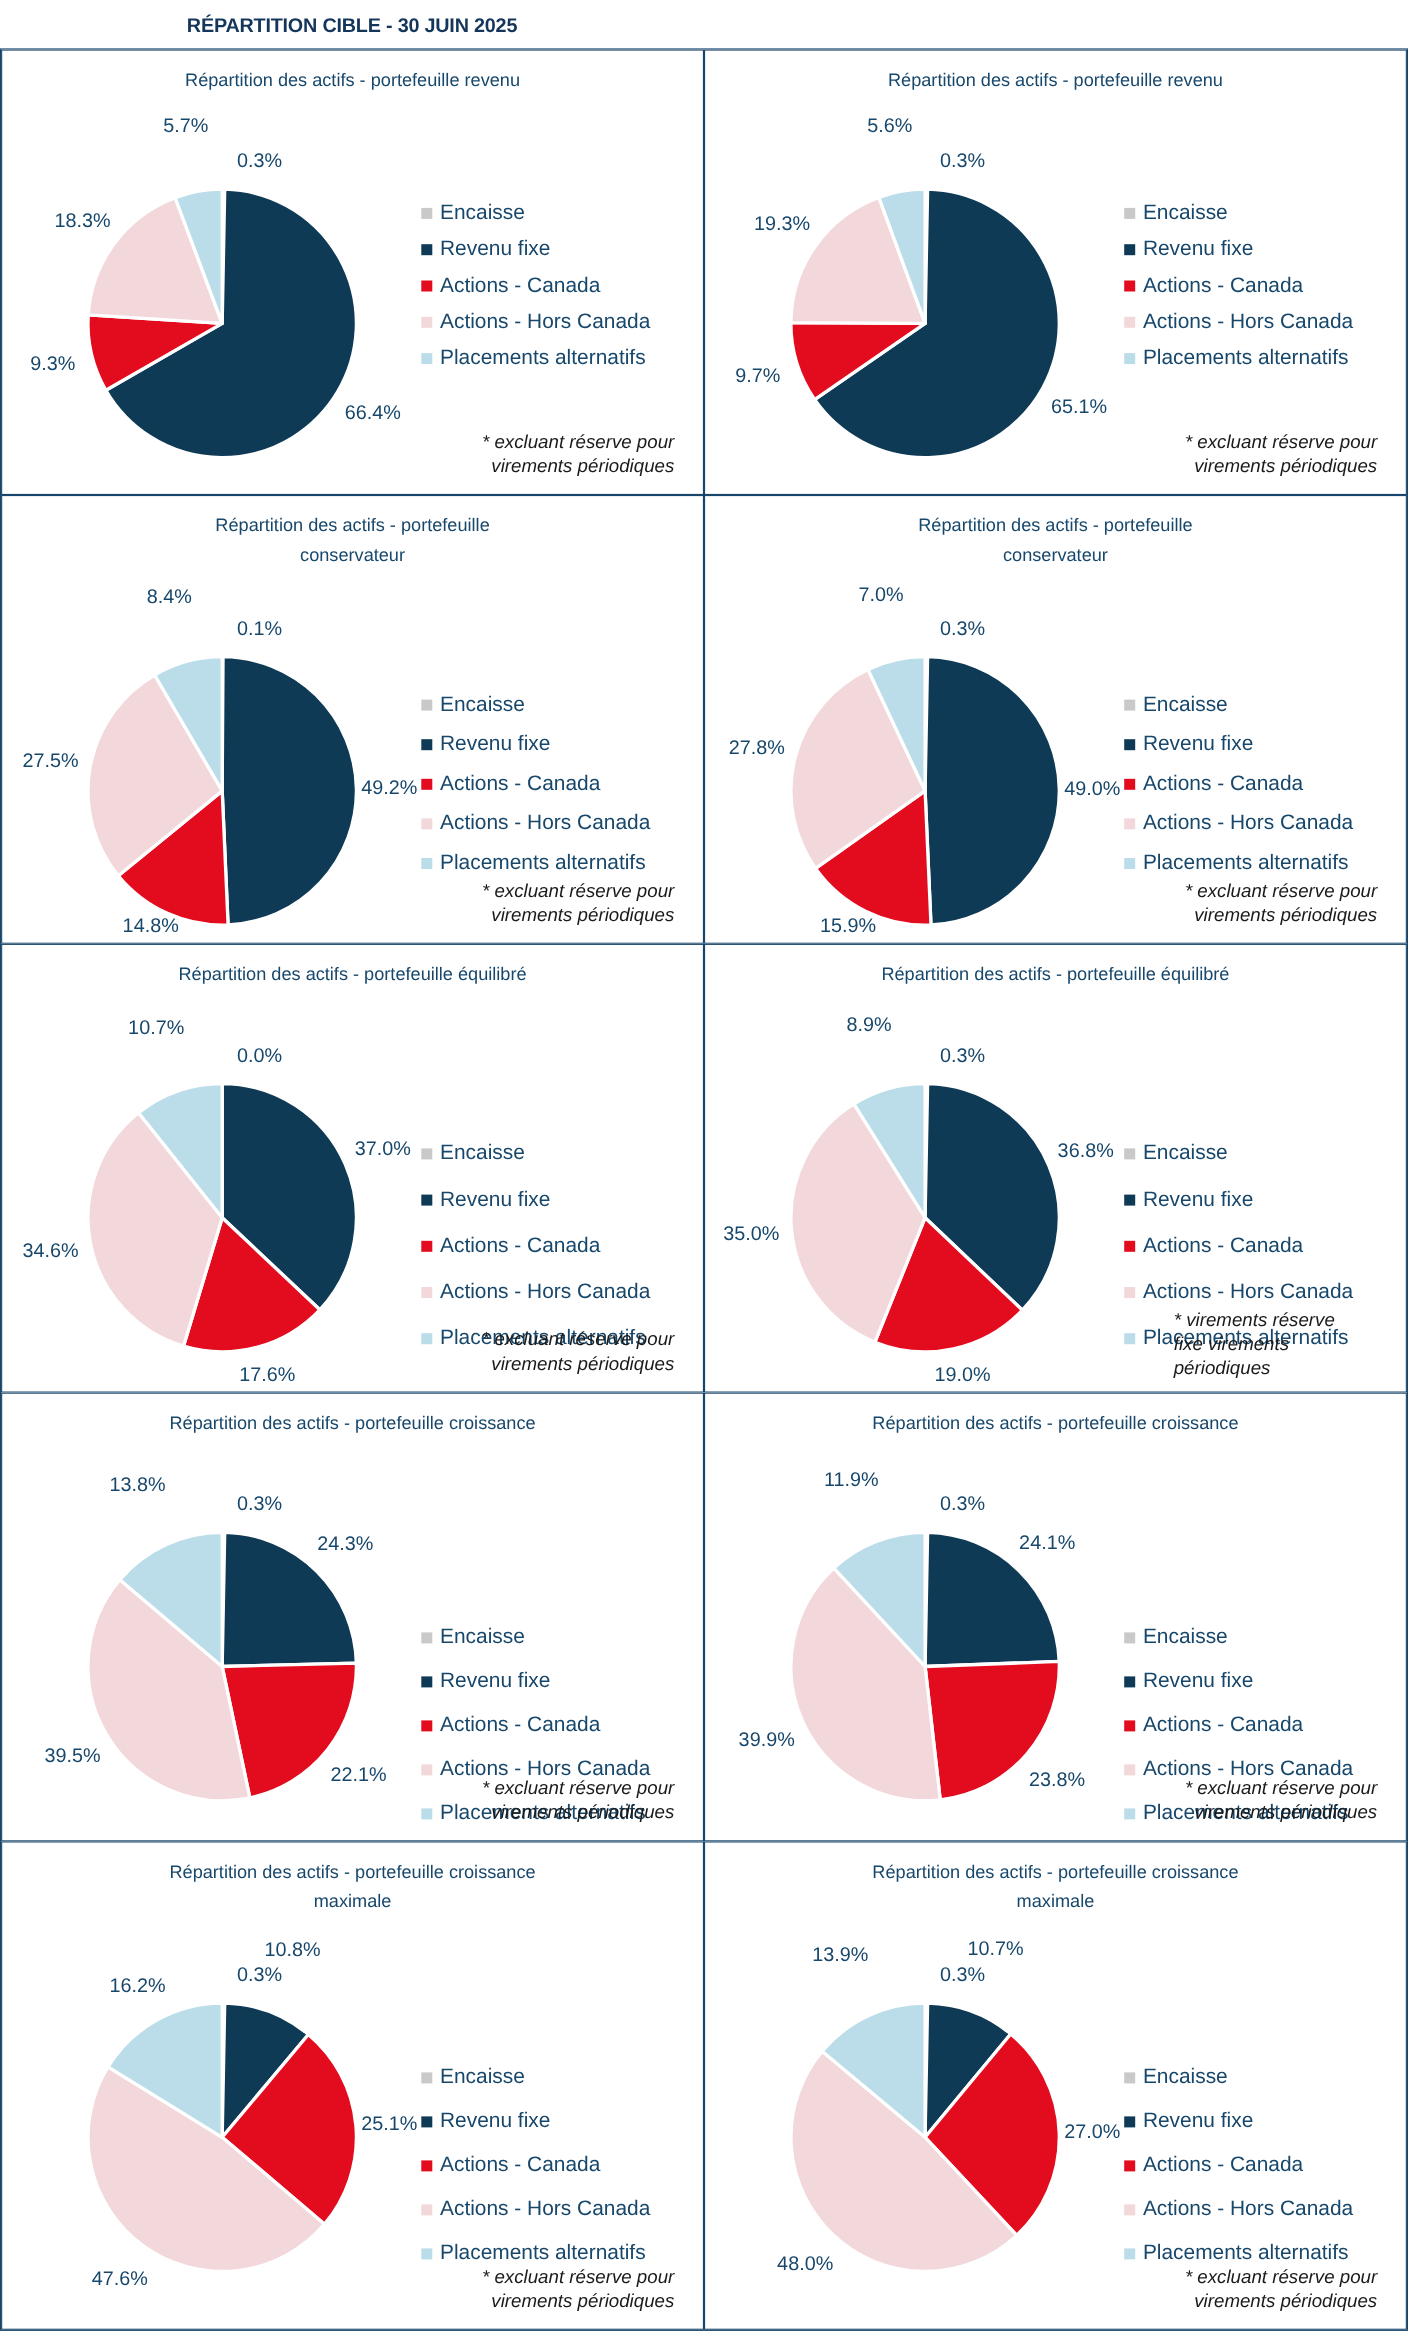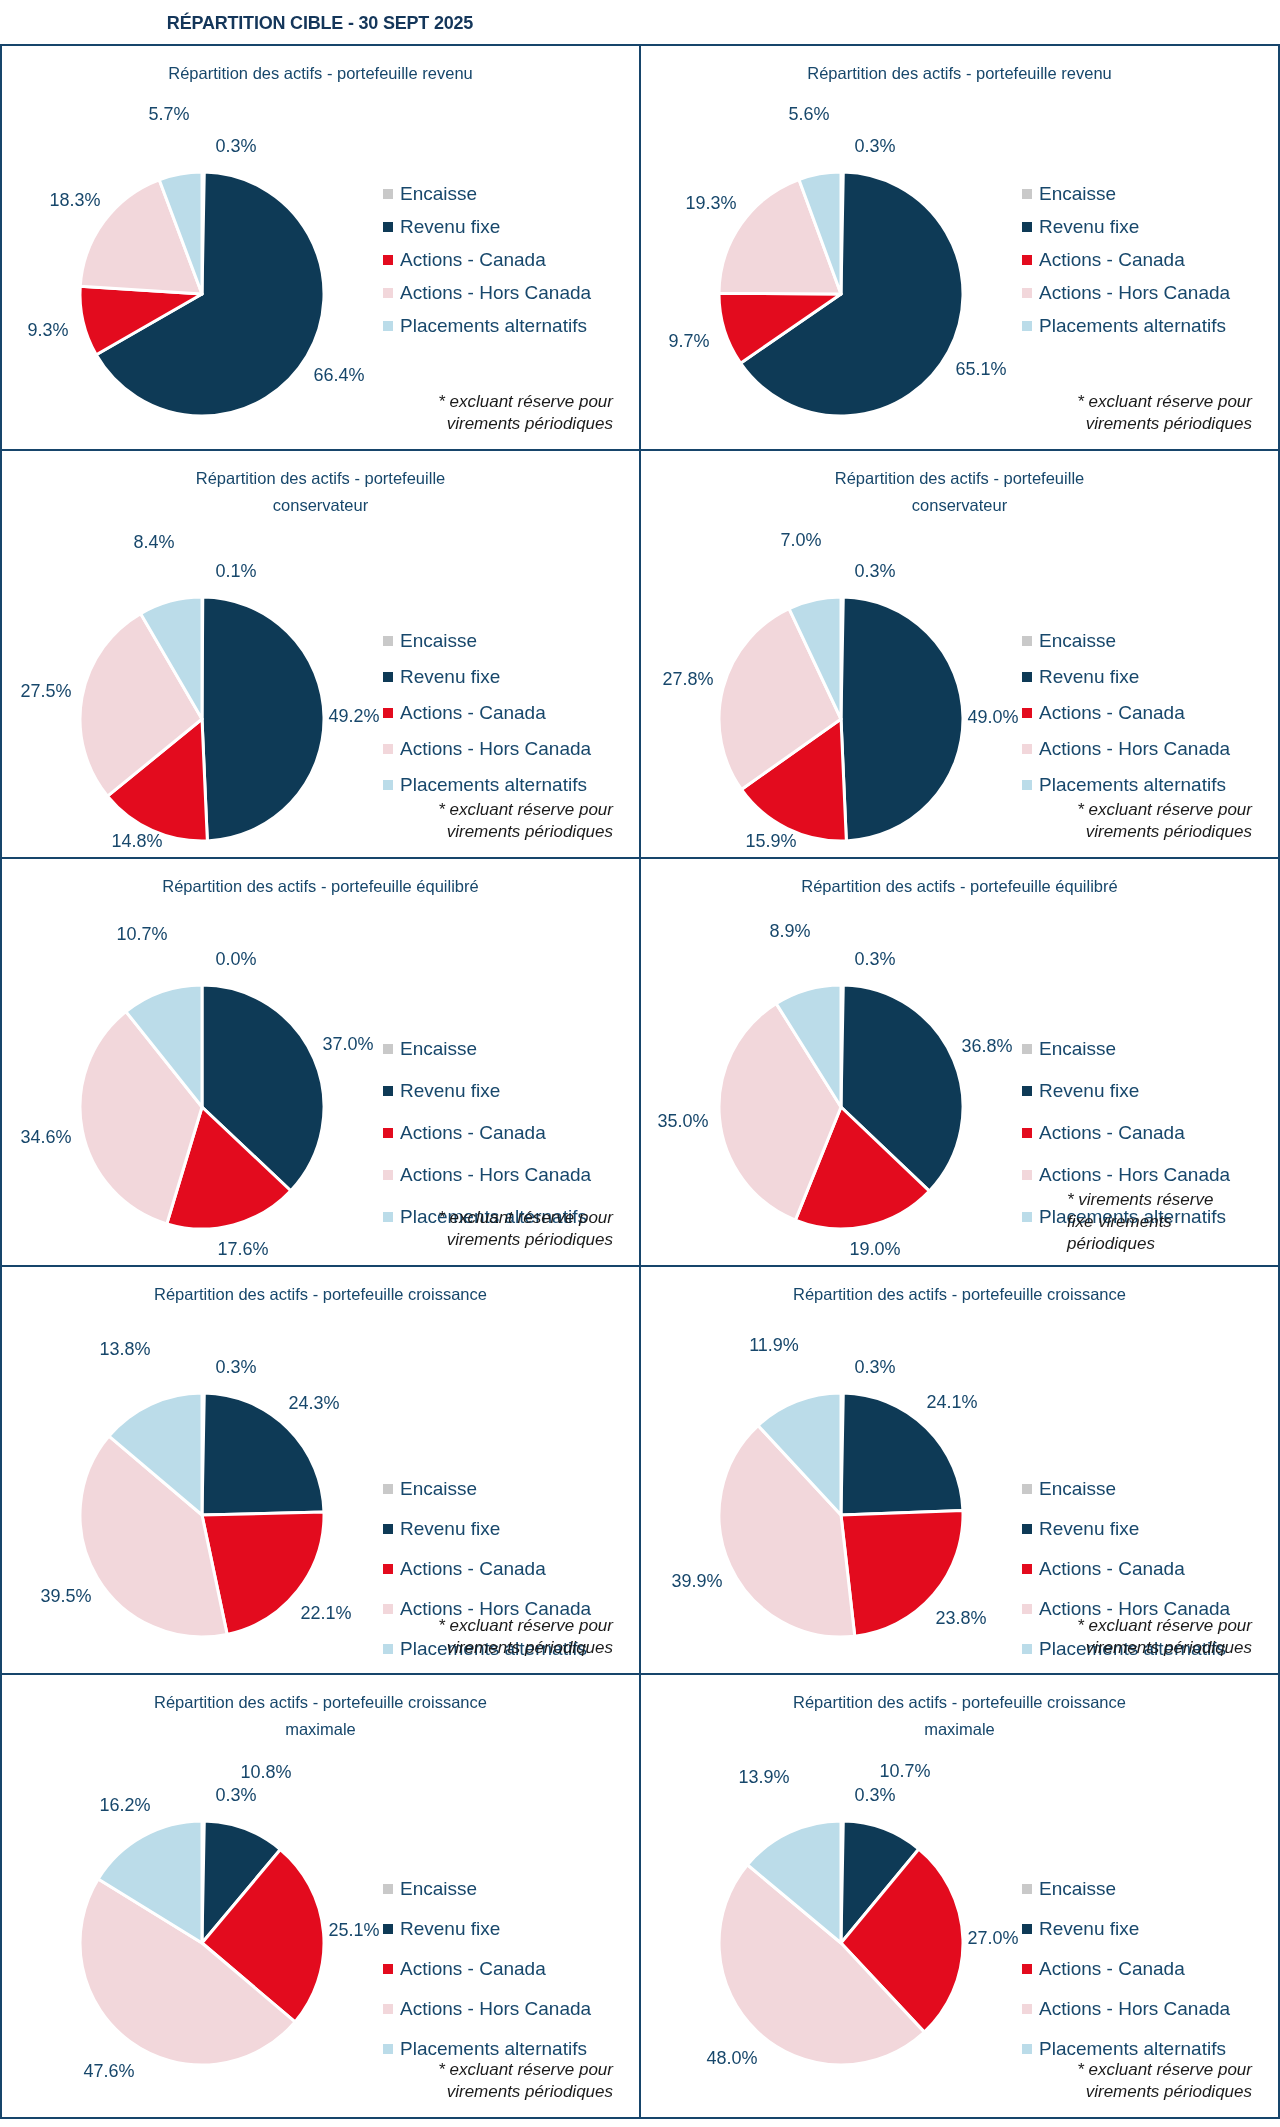--- a/index.html
+++ b/index.html
@@ -49,21 +49,21 @@
   .footnote{
     position:absolute;font-style:italic;font-size:17px;line-height:22px;
     color:#1a1a1a;white-space:nowrap;
   }
 </style>
 </head>
 <body>
 
 <div class="page">
   <div class="col-headers">
-    <div class="col-header">RÉPARTITION CIBLE - 30 SEPT 2025</div>
+    <div class="col-header">RÉPARTITION CIBLE - 30 JUIN 2025</div>
   </div>
   <div class="grid" id="grid" style="grid-template-rows: 405px 408px 408px 408px 444px;">
       <div class="cell">
     <div class="chart-title">
           <div>Répartition des actifs - portefeuille revenu</div>
         </div>
   <svg class="pie-svg" width="638" height="405" viewBox="0 0 638 405">
           <path d="M 200 248 L 200.00 126.00 A 122 122 0 0 1 202.30 126.02 Z" fill="#C9C9C9" stroke="#ffffff" stroke-width="3" stroke-linejoin="round"></path>
           <text x="234" y="106" text-anchor="middle" font-size="18" fill="#17476B">0.3%</text>
           <path d="M 200 248 L 202.30 126.02 A 122 122 0 1 1 94.22 308.78 Z" fill="#0E3A56" stroke="#ffffff" stroke-width="3" stroke-linejoin="round"></path>

